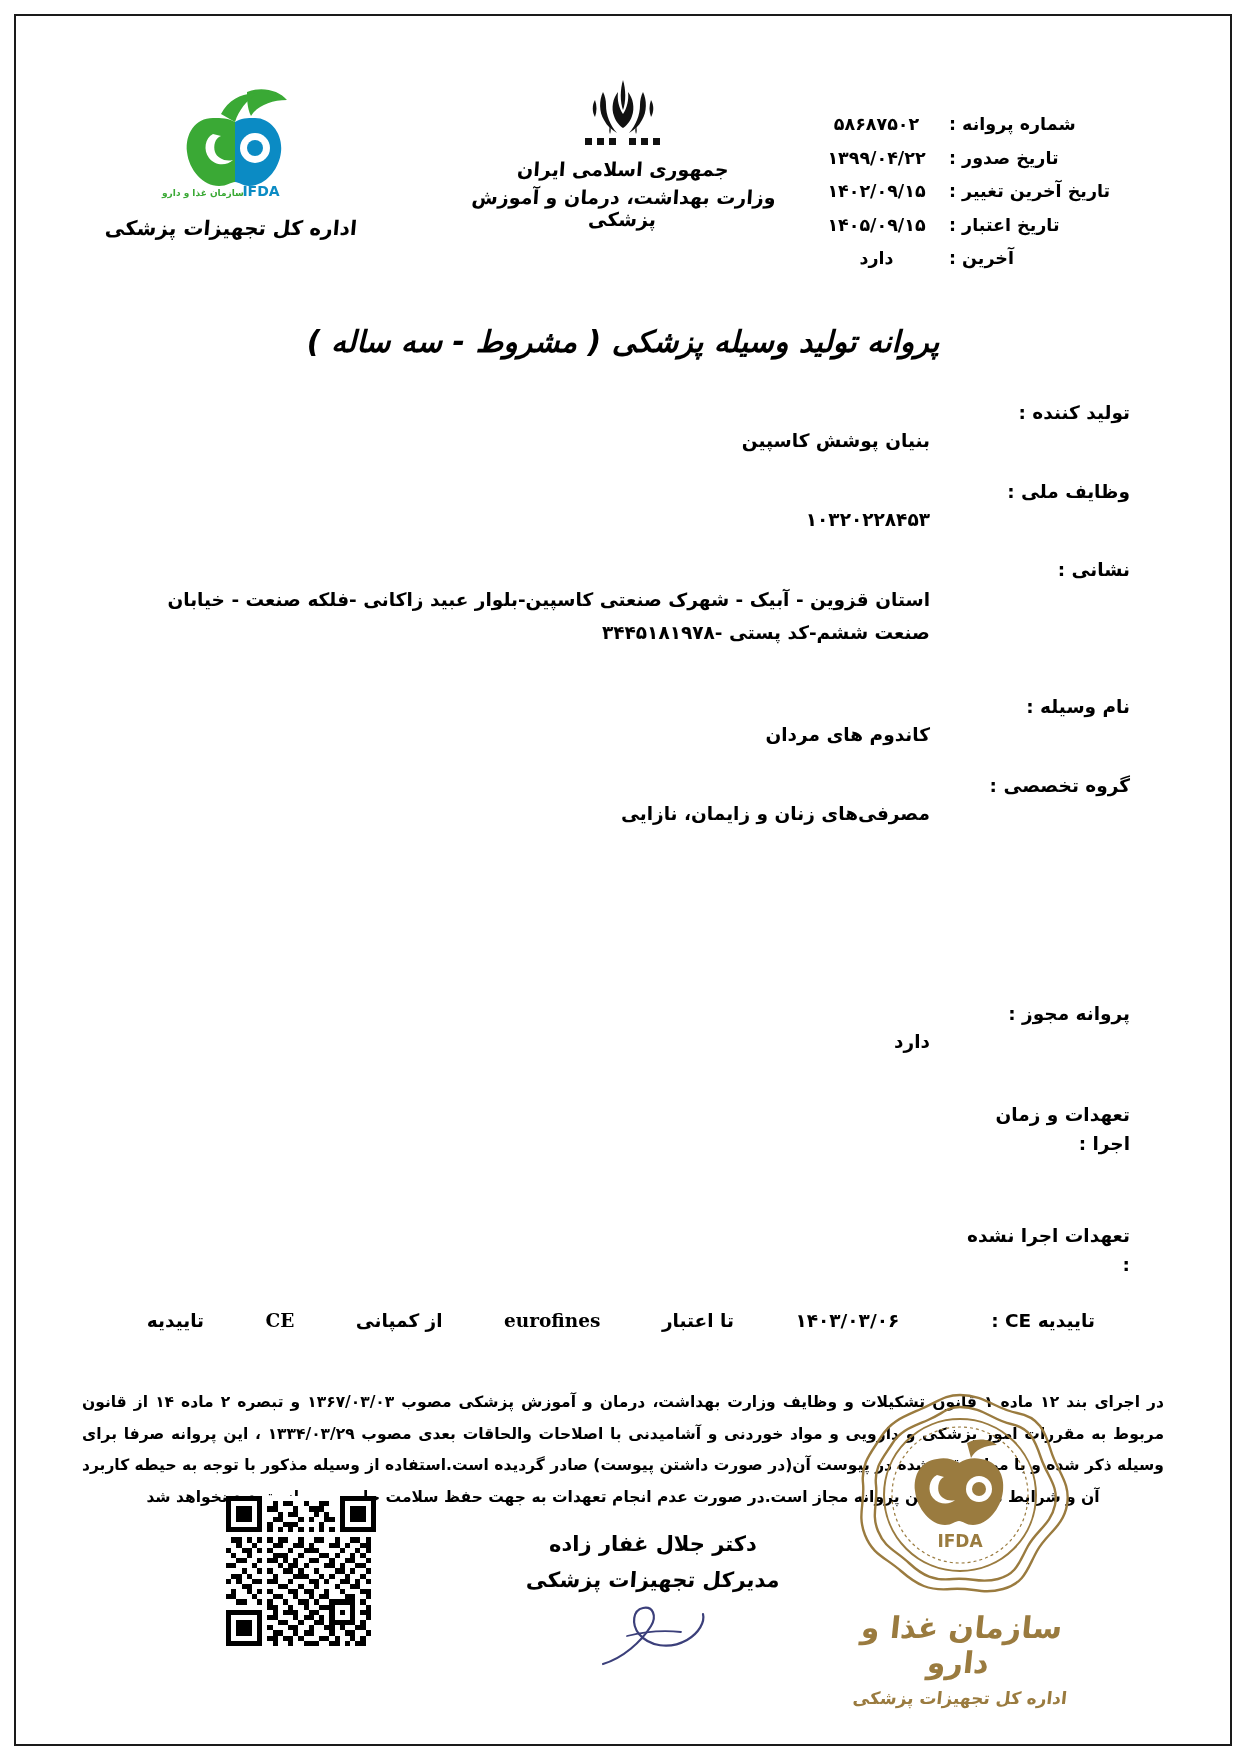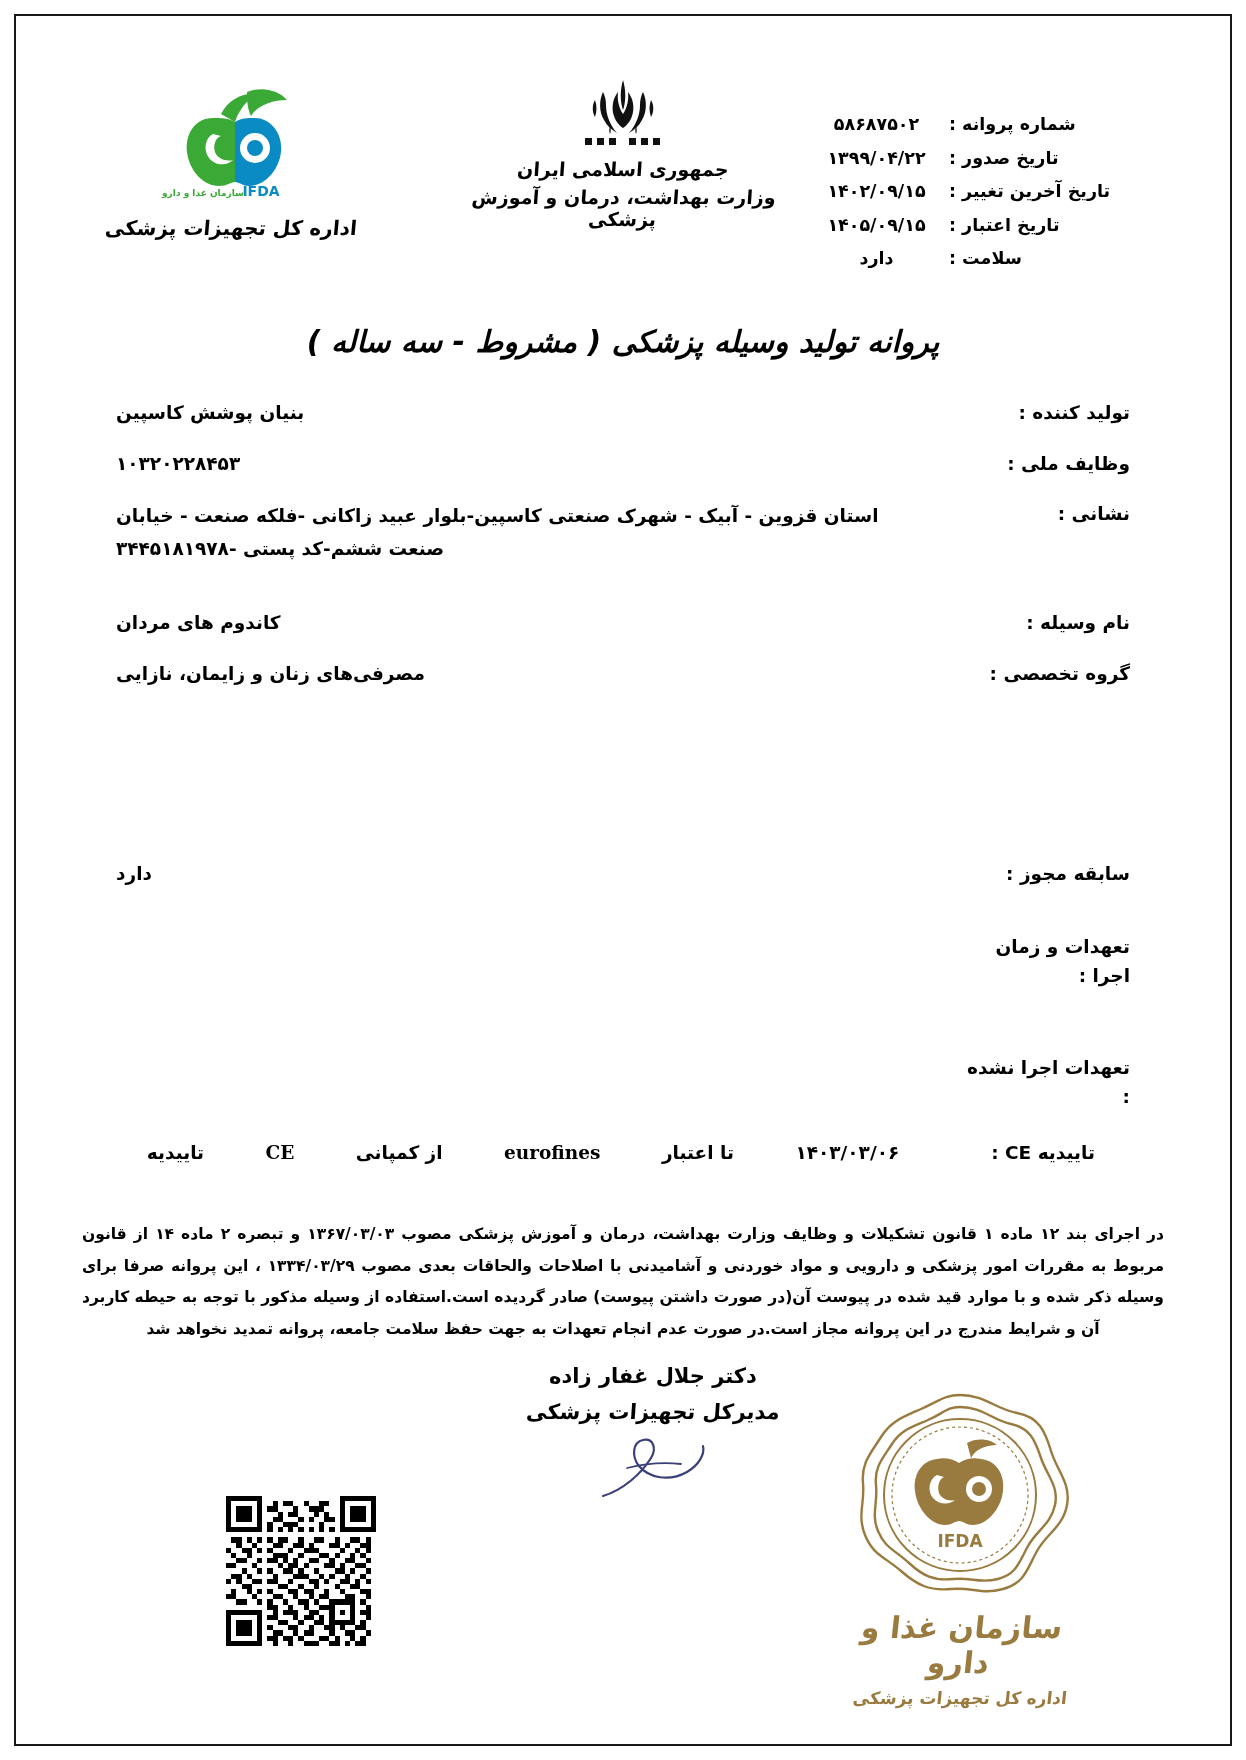--- a/index.html
+++ b/index.html
@@ -129,22 +129,23 @@
   .field-label {
     width: 200px;
     text-align: right;
     font-weight: 700;
     flex: none;
     padding-left: 26px;
     box-sizing: border-box;
   }
   .field-value {
     flex: 1;
-    text-align: left;
-    font-weight: 700;
+    text-align: right;
+    font-weight: 700;
+    margin-top: 28px;
   }
   .field-value.twoline { line-height: 1.75; }
 
   .gap-lg { height: 150px; }
   .gap-md { height: 42px; }
   .gap-sm { height: 22px; }
 
   .ce-row {
     display: flex;
     align-items: baseline;
@@ -261,21 +262,21 @@
         </div>
         <div class="meta-row">
           <div class="meta-label">تاریخ آخرین تغییر :</div>
           <div class="meta-value">۱۴۰۲/۰۹/۱۵</div>
         </div>
         <div class="meta-row">
           <div class="meta-label">تاریخ اعتبار :</div>
           <div class="meta-value">۱۴۰۵/۰۹/۱۵</div>
         </div>
         <div class="meta-row">
-          <div class="meta-label">سلامت :</div>
+          <div class="meta-label">آخرین :</div>
           <div class="meta-value">دارد</div>
         </div>
       </div>
 
       <div class="emblem-block">
         <svg class="emblem-svg" width="96" height="78" viewBox="0 0 96 78">
           <g fill="#111">
             <path d="M48 6 c-3 10 -3 22 0 30 c3 -8 3 -20 0 -30 z"></path>
             <path d="M48 40 c-4 -6 -6 -14 -5 -22 c-5 6 -7 16 -4 24 c2 6 6 10 9 12 c3 -2 7 -6 9 -12 c3 -8 1 -18 -4 -24 c1 8 -1 16 -5 22 z"></path>
             <path d="M28 18 c-4 8 -4 20 1 28 c3 6 8 10 13 13 c-7 -8 -11 -18 -11 -28 c0 -5 -1 -9 -3 -13 z"></path>
@@ -345,21 +346,21 @@
       </div>
 
       <div class="field-row">
         <div class="field-label">گروه تخصصی :</div>
         <div class="field-value">مصرفی‌های زنان و زایمان، نازایی</div>
       </div>
 
       <div class="gap-lg"></div>
 
       <div class="field-row">
-        <div class="field-label">سابقه مجوز :</div>
+        <div class="field-label">پروانه مجوز :</div>
         <div class="field-value">دارد</div>
       </div>
 
       <div class="gap-sm"></div>
 
       <div class="field-row">
         <div class="field-label">تعهدات و زمان اجرا :</div>
         <div class="field-value"></div>
       </div>
 

